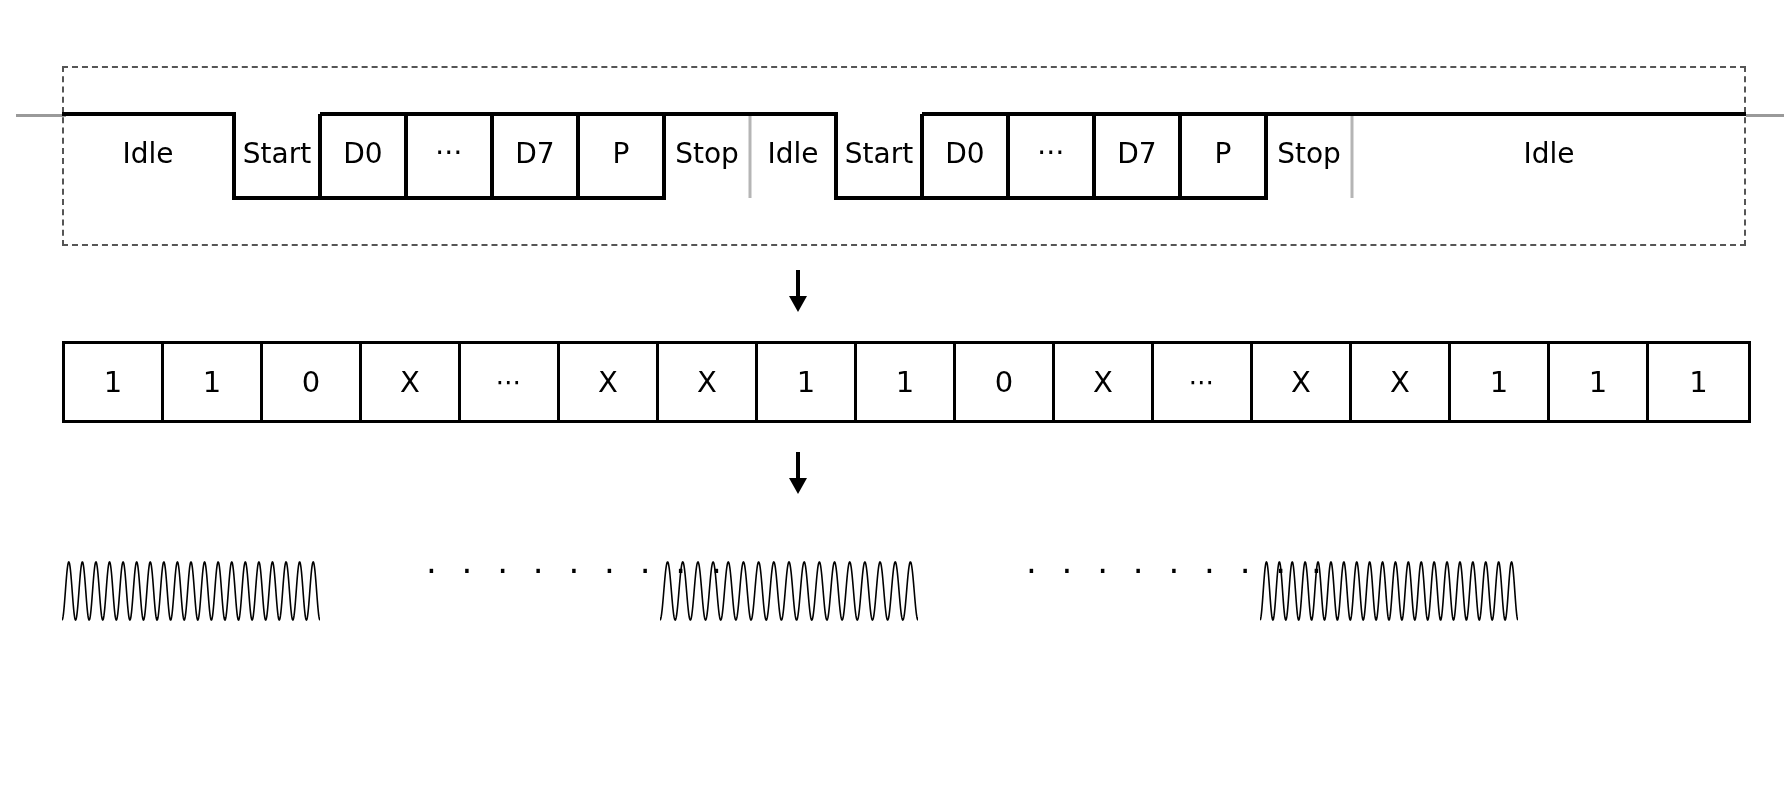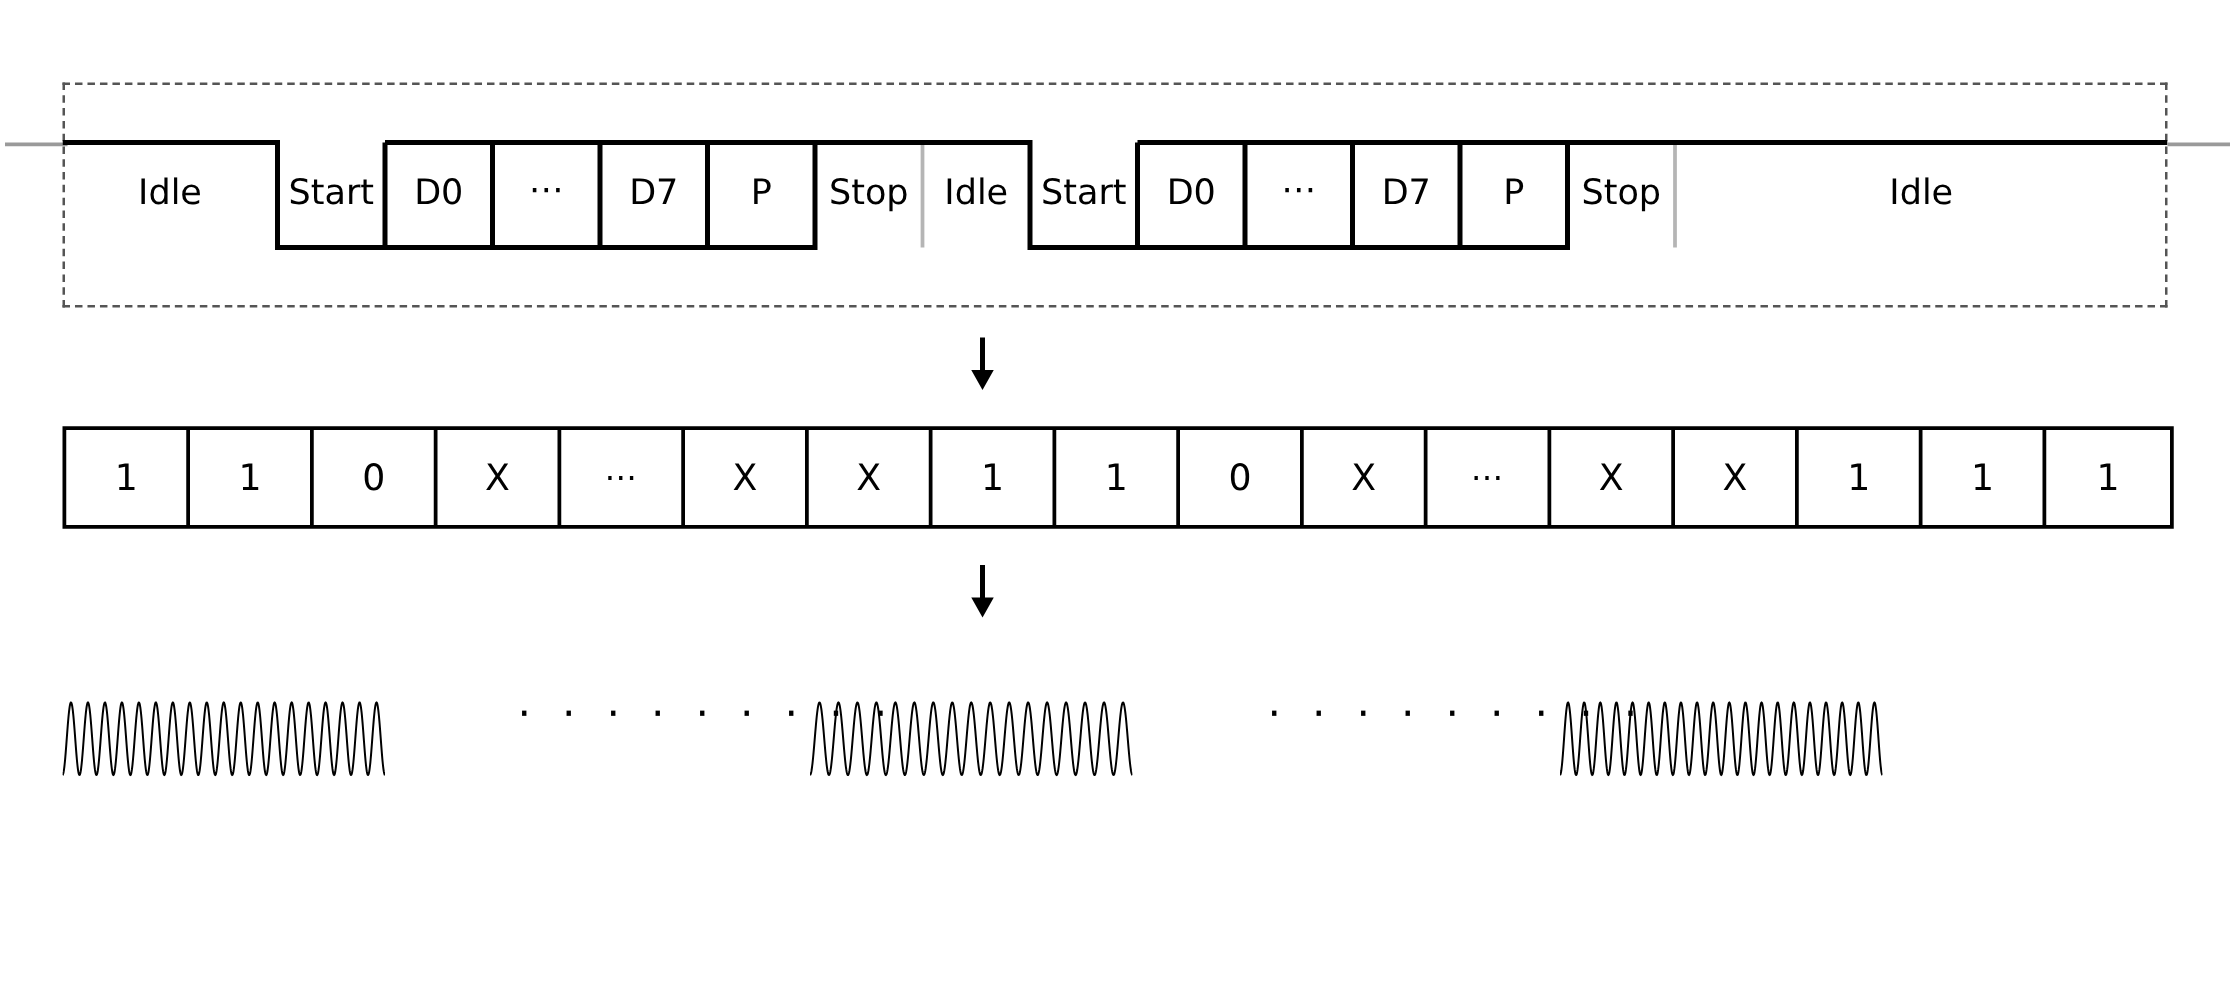--- a/index.html
+++ b/index.html
@@ -4,21 +4,21 @@
 <style>
   html,body{margin:0;padding:0;}
   body{
     width:1784px;height:790px;
     background:#ffffff;
     font-family:"DejaVu Sans", sans-serif;
     position:relative;
     overflow:hidden;
   }
 
-  .stage{position:absolute;left:4px;top:0;width:1520px;height:790px;padding-left:44px;}
+  .stage{position:absolute;left:16px;top:0;width:1520px;height:790px;padding-left:44px;}
 
   
   .frame-section{position:absolute;left:0px;top:0px;width:1784px;height:270px;}
 
   .dashed-box{
     position:absolute;
     left:46px;top:66px;width:1684px;height:180px;
     border:2px dashed #555;
     box-sizing:border-box;
   }

